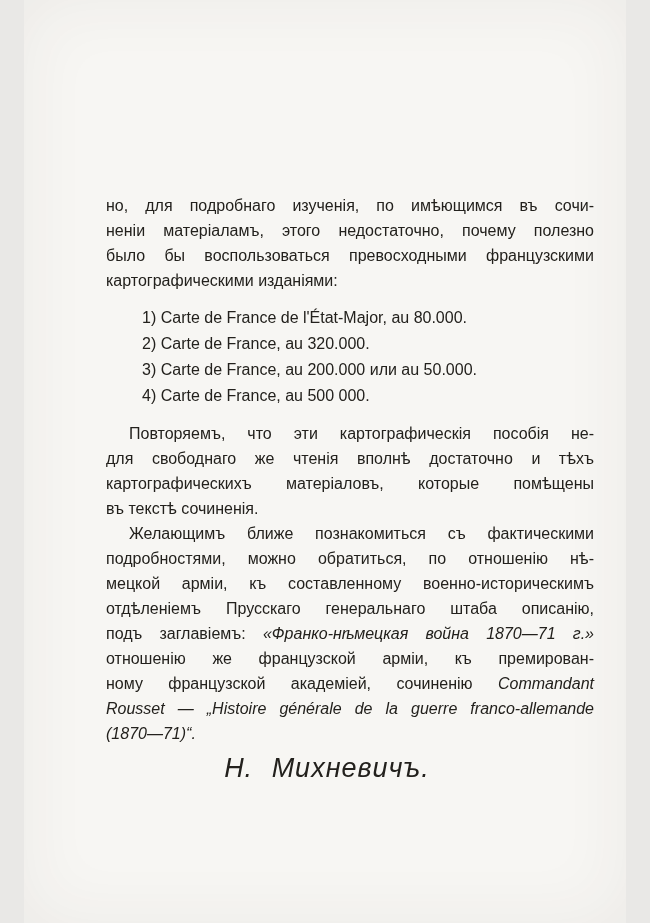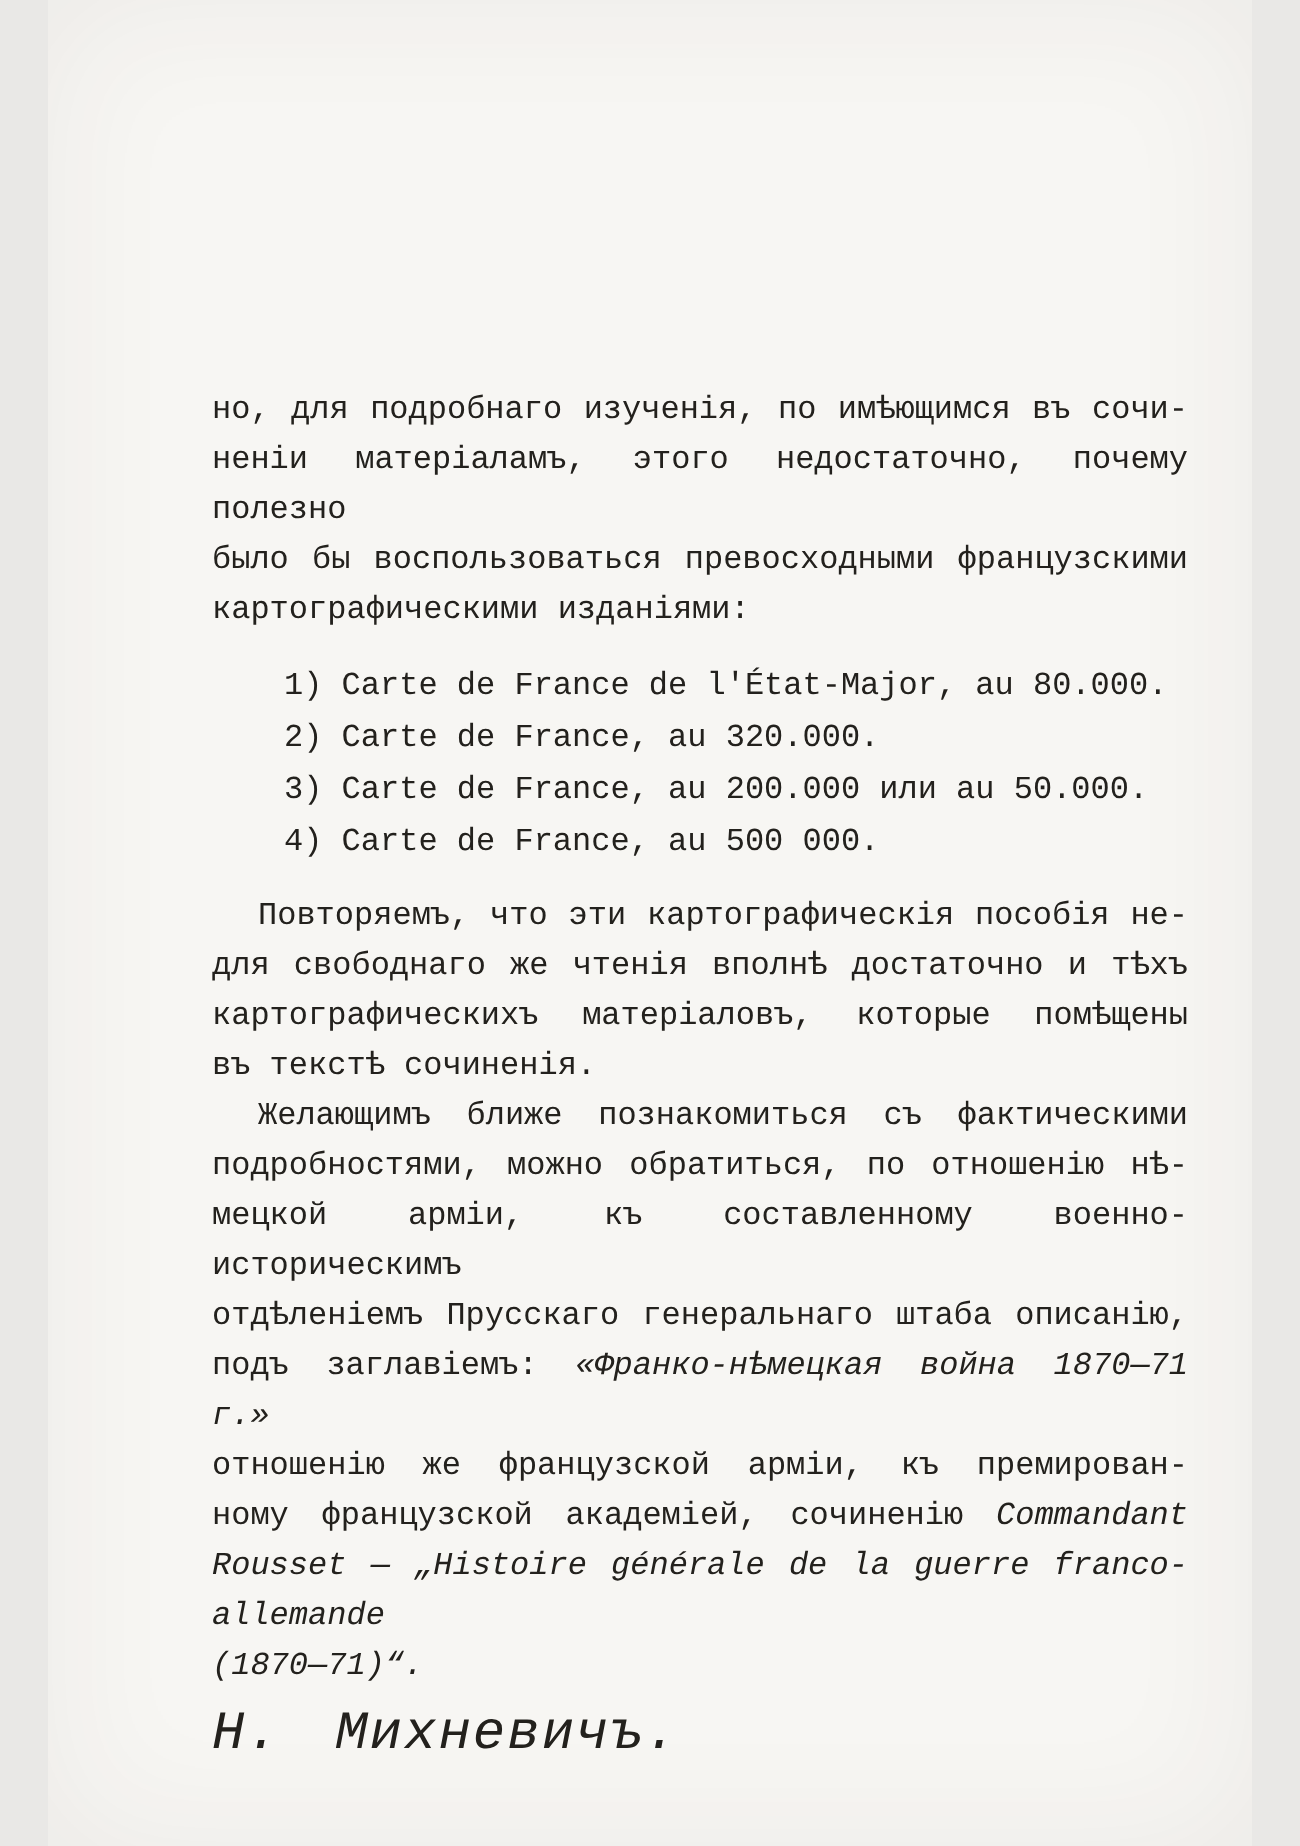--- a/index.html
+++ b/index.html
@@ -8,21 +8,21 @@
     background: #e9e8e6;
   }
   .page {
     position: relative;
     width: 602px;
     height: 923px;
     margin: 0 auto;
     background: #f7f6f3;
     box-shadow: inset 0 0 70px rgba(60,55,45,0.06);
     color: #23211d;
-    font-family: Liberation Mono, monospace;
+    font-family: Liberation Sans, sans-serif;
     overflow: hidden;
   }
   .text-block {
     position: absolute;
     left: 82px;
     top: 193px;
     width: 488px;
     font-size: 16px;
   }
   .paragraph { margin: 0; }
@@ -42,21 +42,21 @@
     margin: 12px 0 12px 36px;
     padding: 0;
   }
   .list-item {
     line-height: 26px;
     text-align: left;
   }
   .signature {
     margin-top: 4px;
     padding-right: 46px;
-    text-align: left;
+    text-align: center;
     font-size: 27px;
     font-style: italic;
     letter-spacing: 1px;
     word-spacing: 10px;
     line-height: 36px;
   }
 </style>
 </head>
 <body>
 

